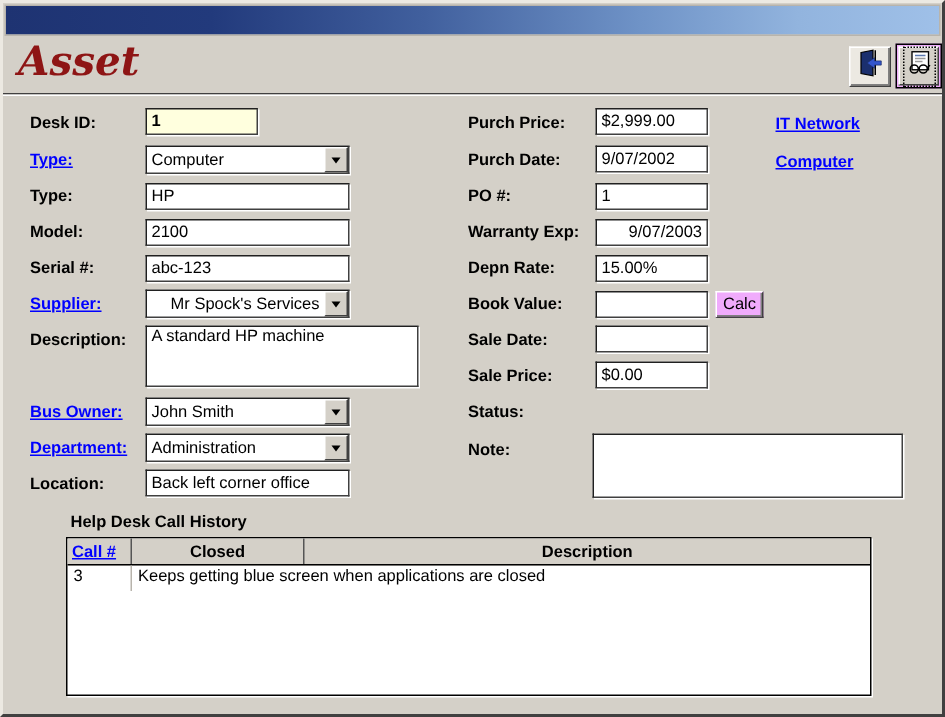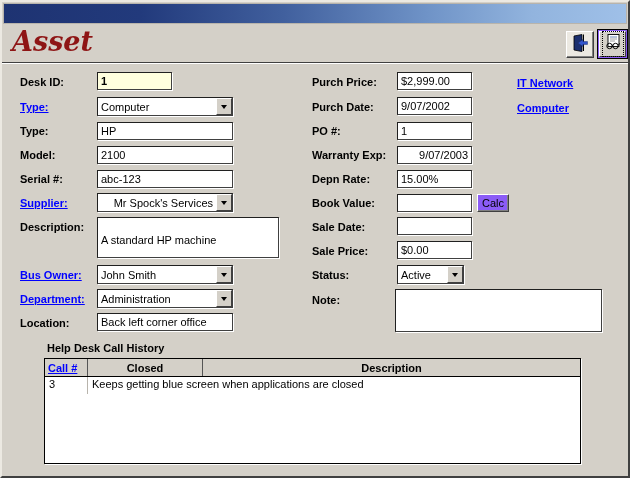--- a/index.html
+++ b/index.html
@@ -26,21 +26,21 @@
     letter-spacing:0px;
   }
 
   .hr-sep {
     position:absolute; left:0; top:60px; width:626px; height:2px;
     border-top:1px solid #404040; border-bottom:1px solid #ffffff;
   }
 
   
   .btn3d {
-    position:absolute; background:#8b5cf6;
+    position:absolute; background:#f0abfc;
     border-top:1px solid #fff; border-left:1px solid #fff;
     border-right:1px solid #404040; border-bottom:1px solid #404040;
     box-shadow:inset -1px -1px 0 #808080;
     display:flex; align-items:center; justify-content:center; cursor:pointer;
   }
   .toolbtn-exit { left:564px; top:29px; width:28px; height:27px; background:#ece9e2; }
   .toolbtn-preview { left:595px; top:27px; width:31px; height:30px; border:1px solid #000; box-shadow:none; padding:1px; }
   .toolbtn-preview .focus-face {
     width:100%; height:100%; background:#d4d0c8; display:flex; align-items:center; justify-content:center;
     border-top:1px solid #fff; border-left:1px solid #fff; border-right:1px solid #404040; border-bottom:1px solid #404040;
@@ -50,21 +50,21 @@
   .lbl { position:absolute; font-size:11px; font-weight:bold; color:#000; white-space:nowrap; }
   .lnk { color:#0000ff; text-decoration:underline; cursor:pointer; }
 
   .tbox {
     position:absolute; background:#fff; font-size:11px; color:#000;
     border:1px solid #404040; border-top-color:#202020; border-left-color:#202020;
     box-shadow:1px 1px 0 #fff;
     padding:1px 3px; font-family:"Liberation Sans",sans-serif;
   }
   input.tbox { height:18px; }
-  textarea.tbox { resize:none; overflow:hidden; line-height:12px; padding-top:16px; }
+  textarea.tbox { resize:none; overflow:hidden; line-height:12px; padding-top:0; }
   .yellow { background:#ffffde; font-weight:bold; }
 
   .combo {
     position:absolute; height:19px; background:#fff;
     border:1px solid #404040; border-top-color:#202020; border-left-color:#202020;
     box-shadow:1px 1px 0 #fff; display:flex; align-items:center; cursor:default;
   }
   .combo .cval { flex:1; font-size:11px; padding:0 3px; white-space:nowrap; overflow:hidden; }
   .combo .cbtn {
     width:16px; height:100%; background:#d4d0c8; flex:0 0 16px;
@@ -201,26 +201,20 @@
   <input class="tbox" style="left: 395px; top: 120px; width: 75px;" value="1">
   <input class="tbox" style="left: 395px; top: 144px; width: 75px; text-align: right;" value="9/07/2003">
   <input class="tbox" style="left: 395px; top: 168px; width: 75px;" value="15.00%">
   <input class="tbox" style="left: 395px; top: 192px; width: 75px;" value="">
 
   <button class="btn3d calc-btn">Calc</button>
 
   <input class="tbox" style="left: 395px; top: 215px; width: 75px;" value="">
   <input class="tbox" style="left: 395px; top: 239px; width: 75px;" value="$0.00">
 
-  <div class="combo" style="left:395px; top:263px; width:67px;">
-    <span class="cval">Active</span>
-    <span class="cbtn">
-        <span class="arrow"></span>
-      </span>
-  </div>
 
   <textarea class="tbox" style="left: 393px; top: 287px; width: 207px; height: 43px;"></textarea>
 
   <span class="hyperlink" style="left:515px; top:75px;">IT Network</span>
   <span class="hyperlink" style="left:515px; top:100px;">Computer</span>
 
   <span class="lbl hd-title">Help Desk Call History</span>
 
   <div class="hdtable">
     <div class="hd-header">

